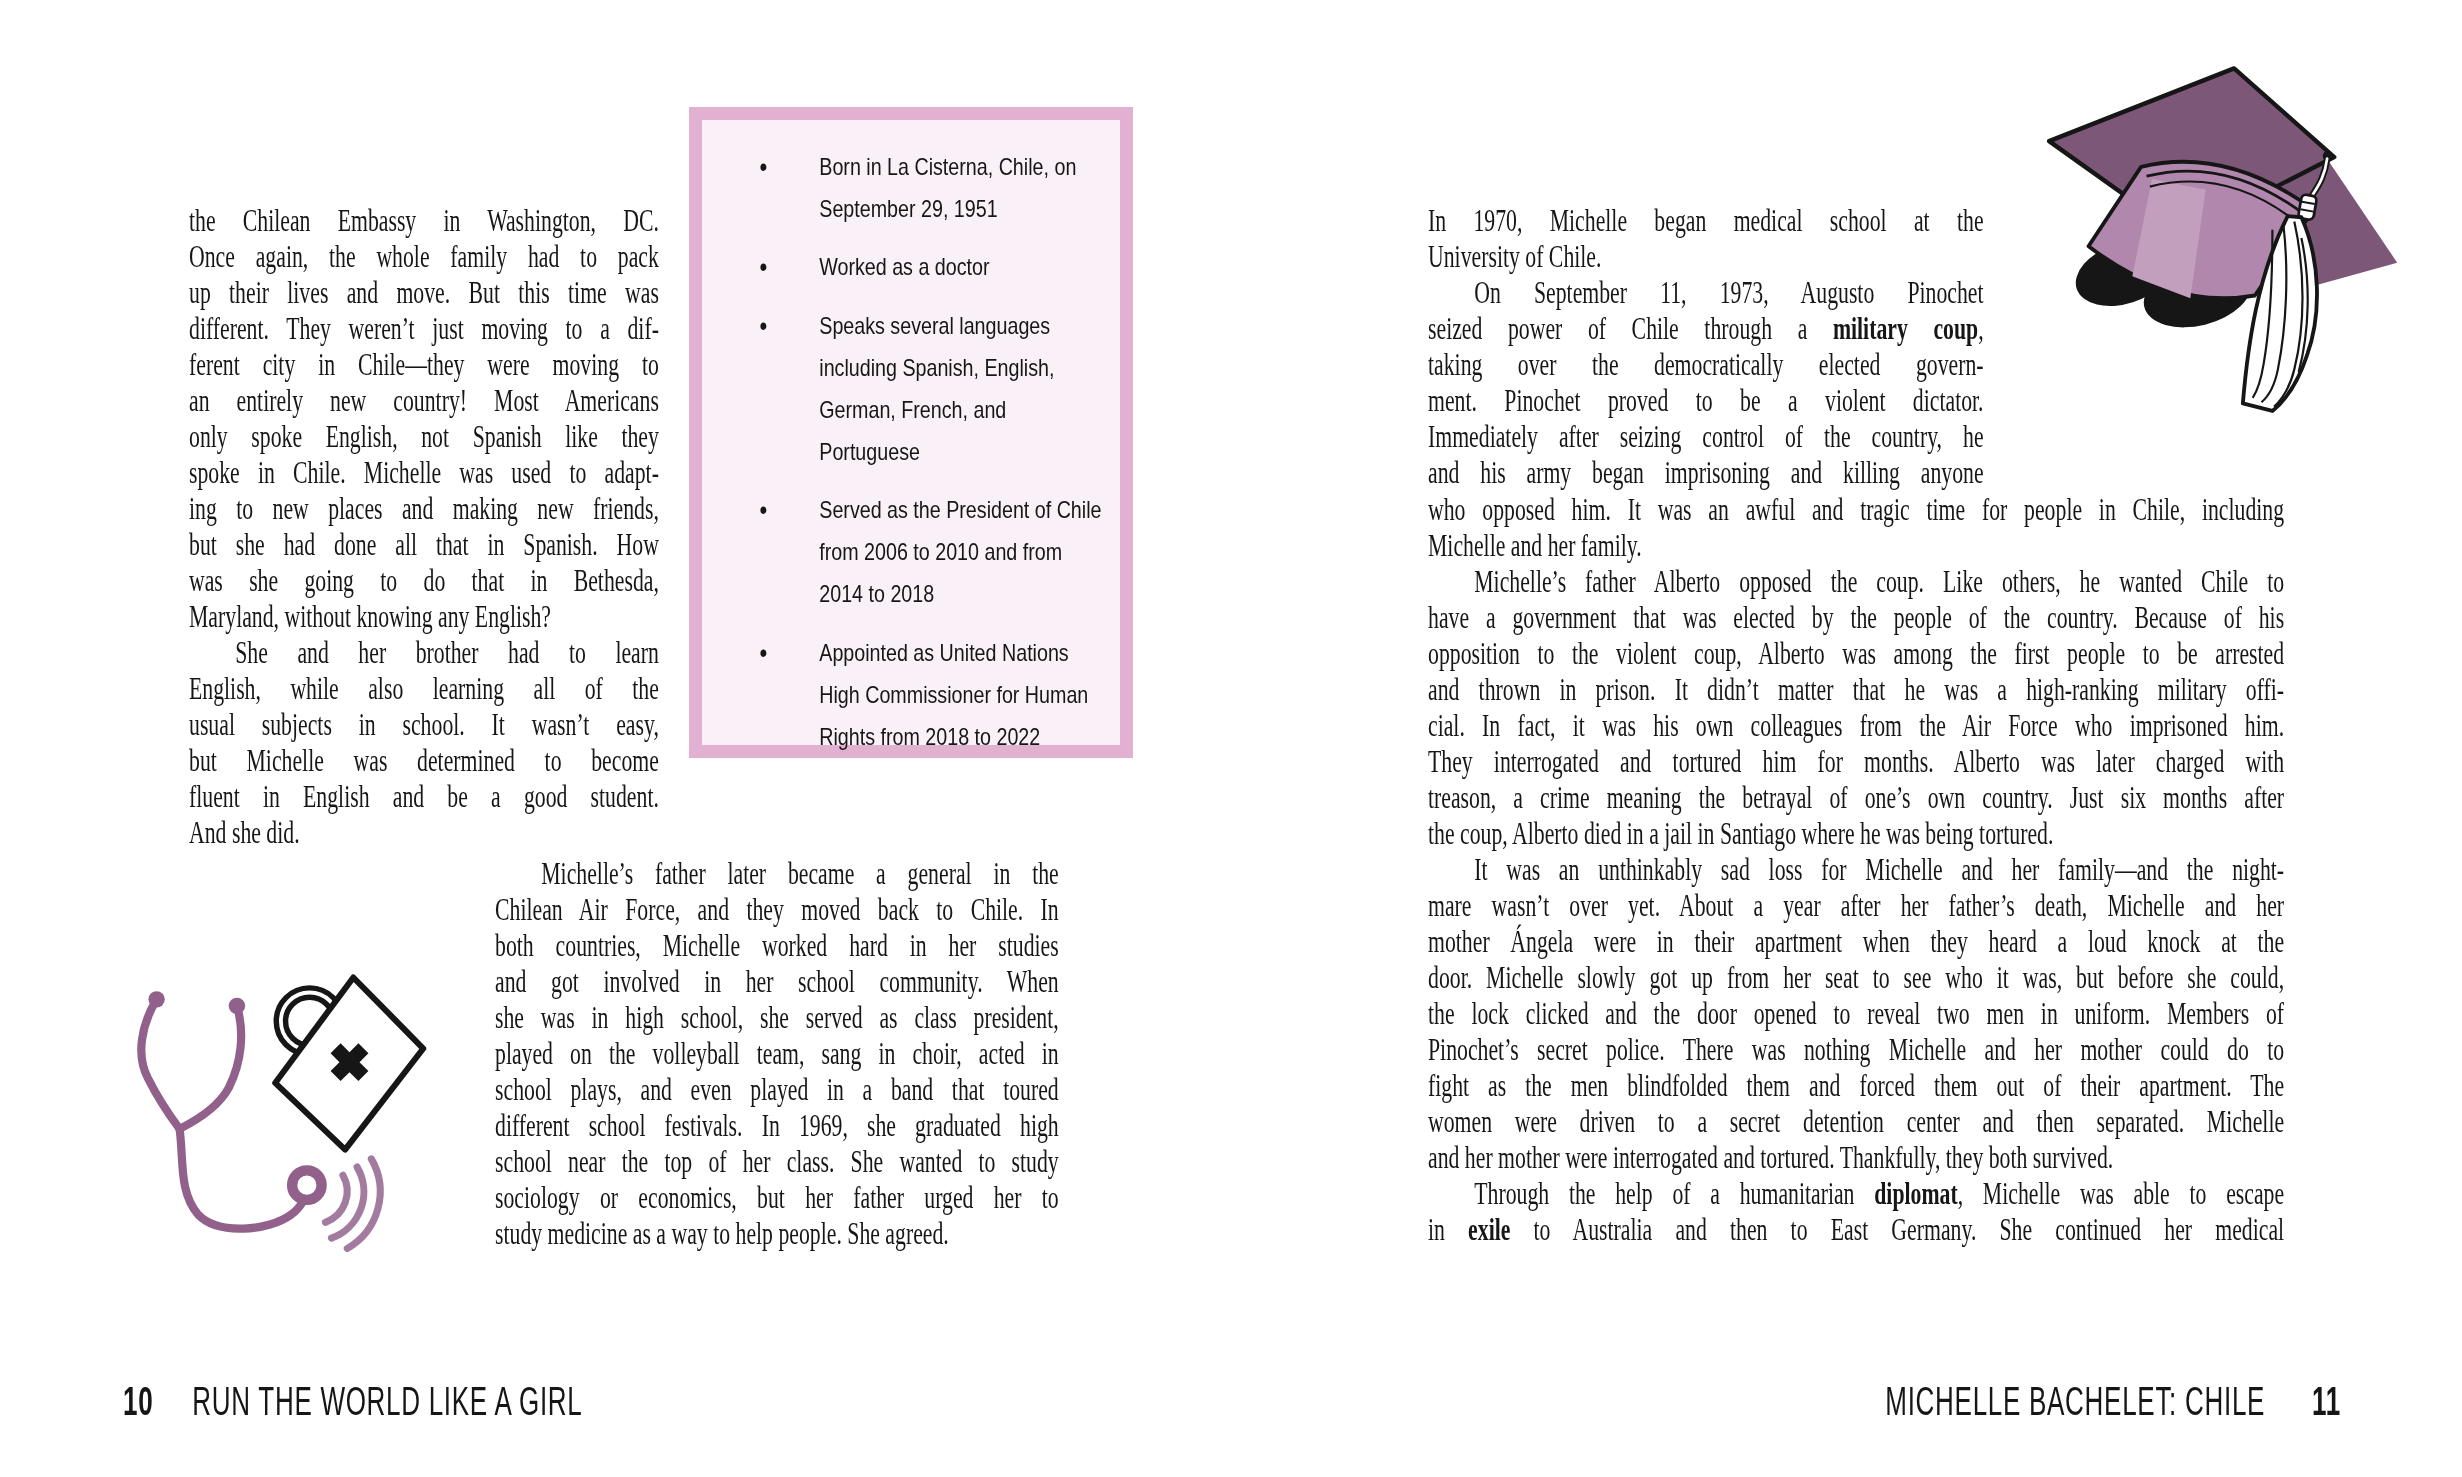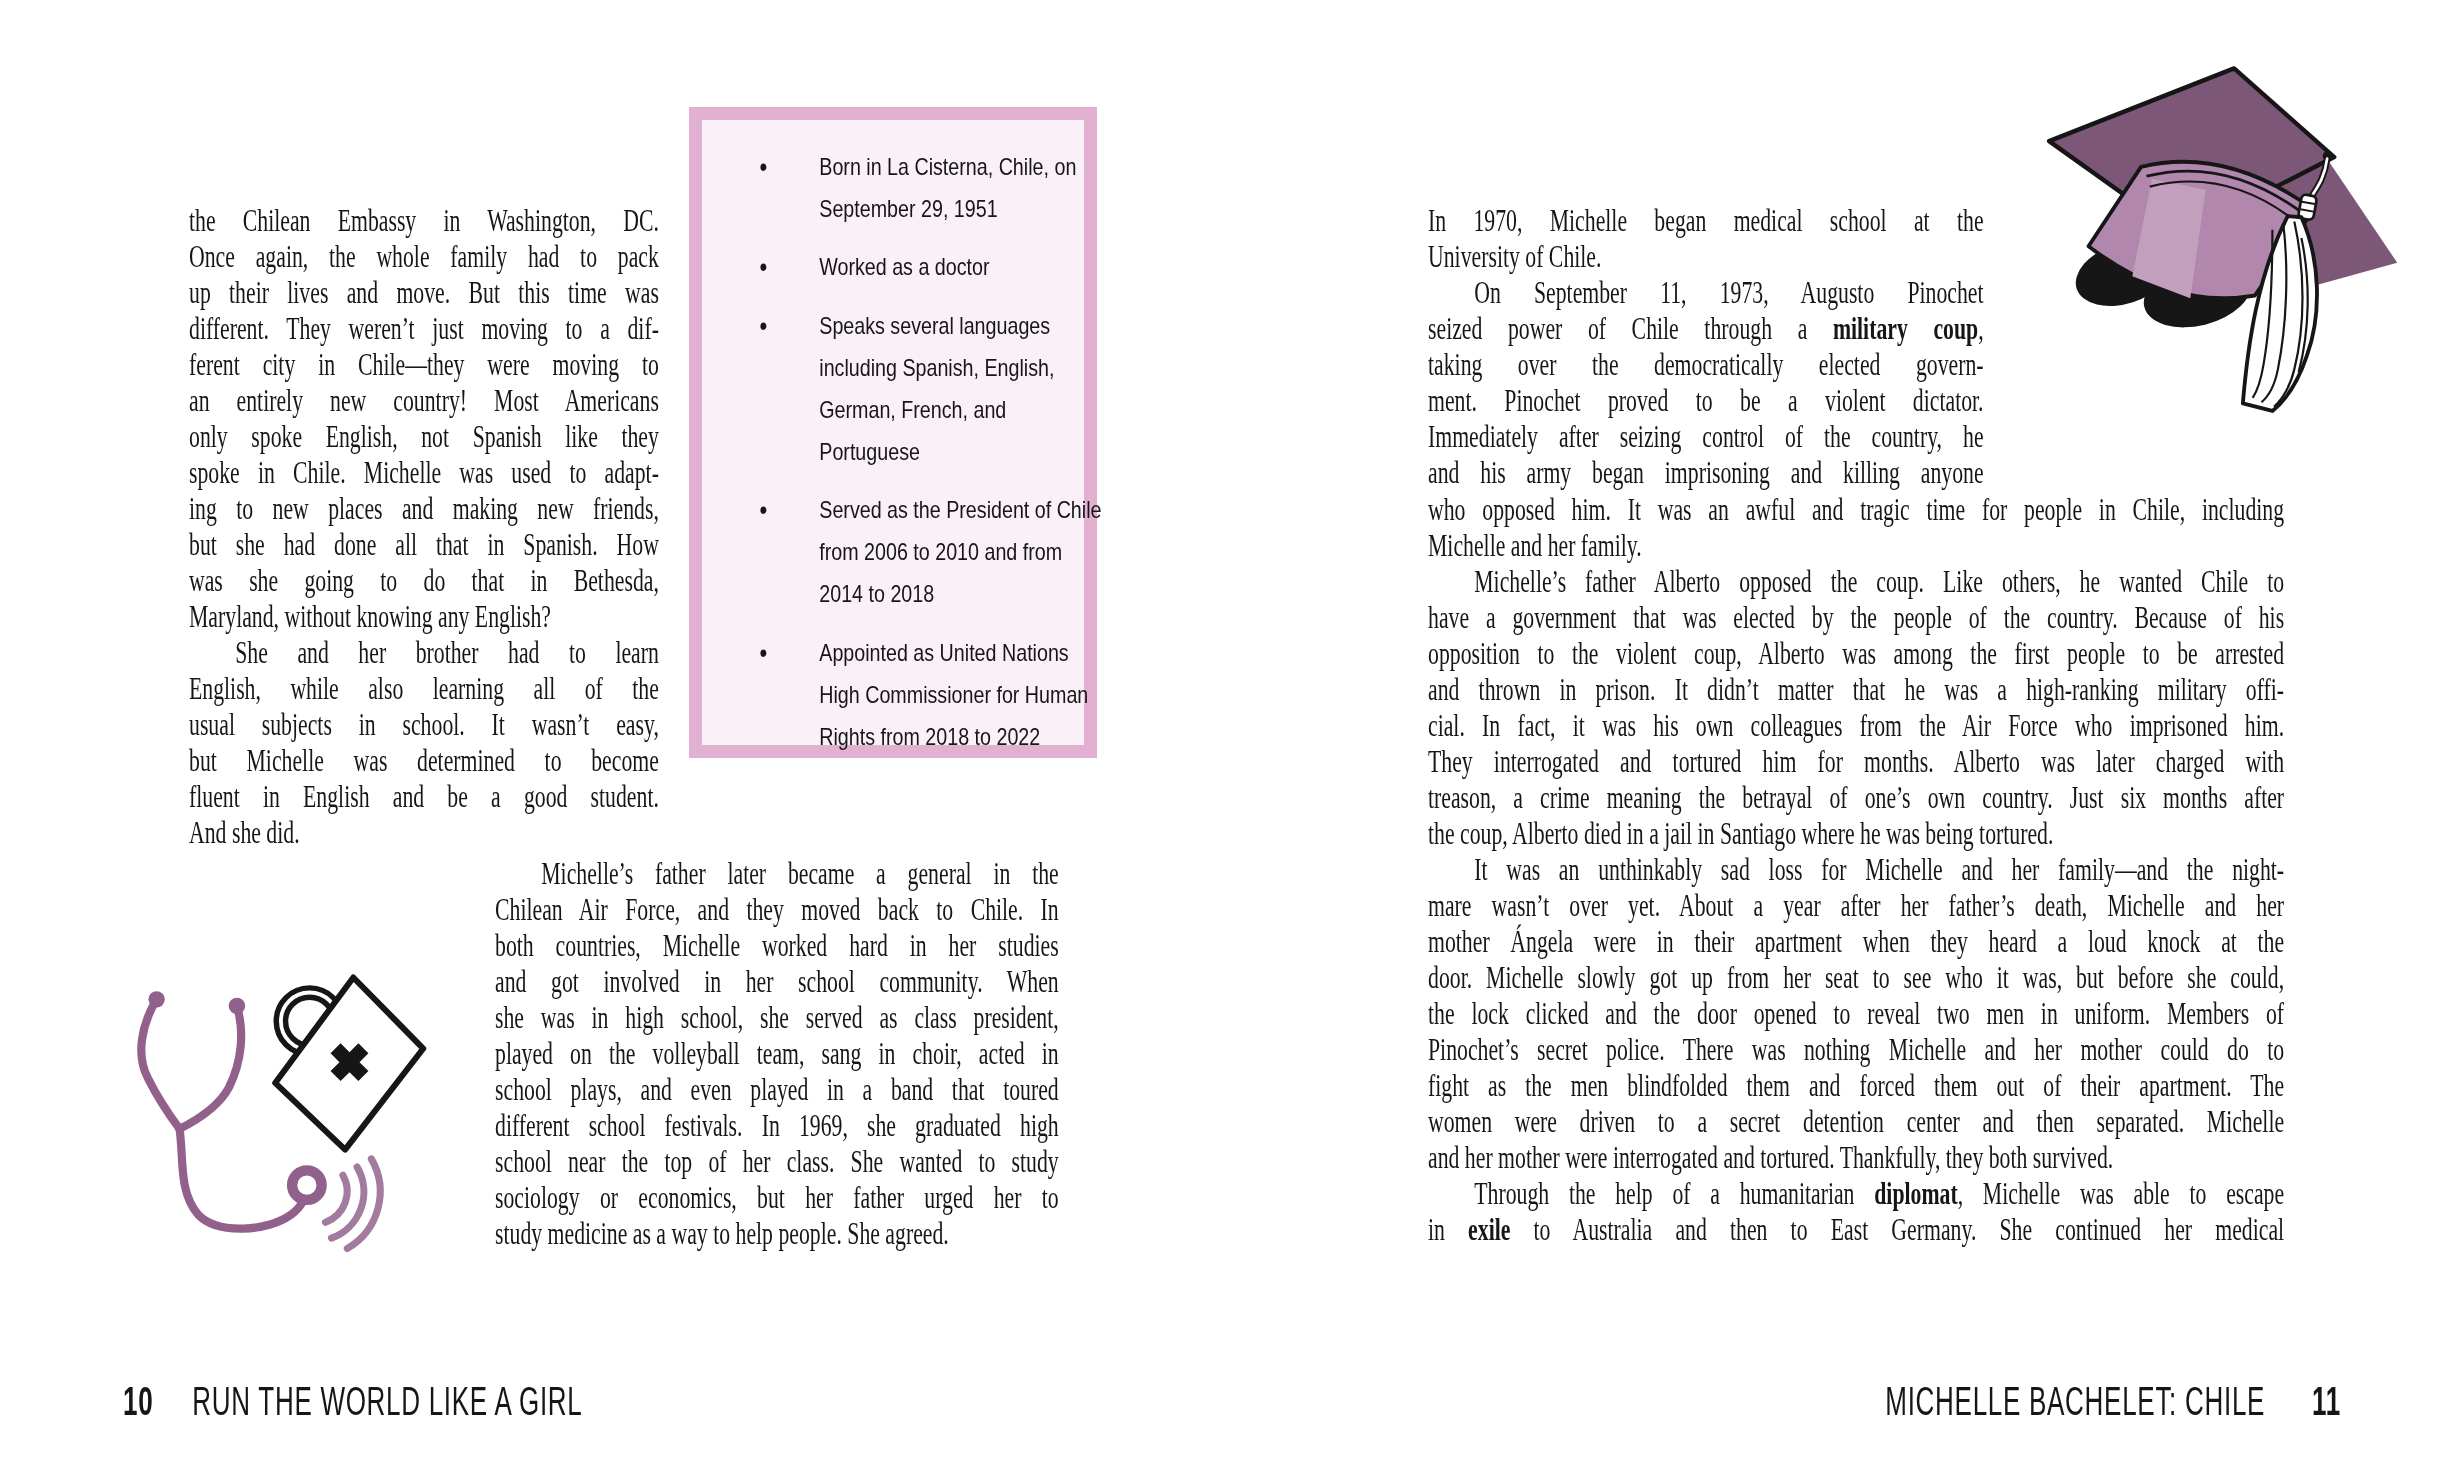--- a/index.html
+++ b/index.html
@@ -15,21 +15,21 @@
 
   
   .serif-block{position:absolute;font-size:32px;line-height:36px;
     transform:scaleX(0.68);transform-origin:0 0;}
   .ln{text-align:justify;text-align-last:justify;white-space:normal}
   .ln.end{text-align-last:left}
   .ln.ind{padding-left:68px}
   .ln b{font-weight:bold}
 
   
-  .fact-box{position:absolute;left:689px;top:107px;width:408px;height:651px;
+  .fact-box{position:absolute;left:689px;top:107px;width:444px;height:651px;
     border:13.7px solid var(--pink-border);background:var(--pink-fill)}
   .fact-list{position:absolute;left:0;top:26px;width:482px;list-style:none;
     font-family:"Liberation Sans",sans-serif;font-size:24px;line-height:42px;
     transform:scaleX(0.82);transform-origin:0 0}
   .fact-list li{position:relative;padding-left:143px;margin-bottom:16.4px}
   .fact-list li::before{content:"\2022";position:absolute;left:70px;top:0;
     font-size:27px}
   .bln{white-space:nowrap;text-align:left}
 
   

